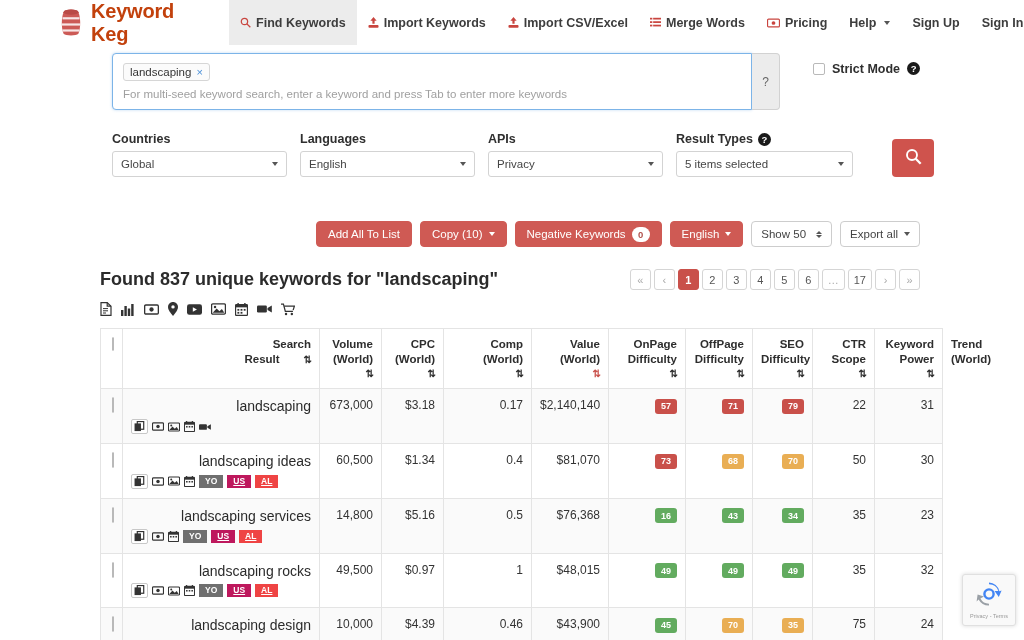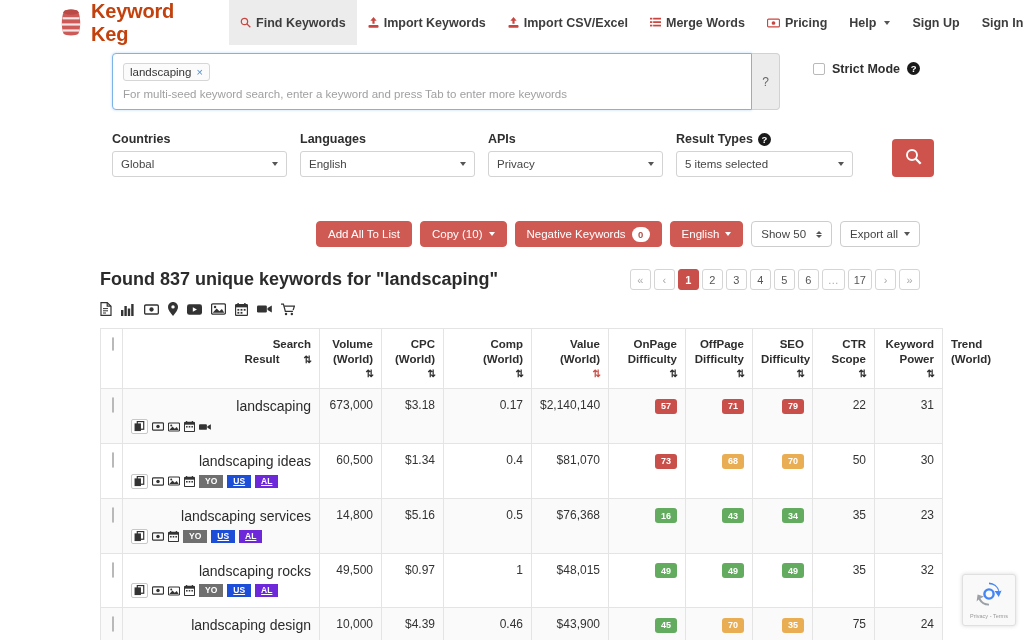--- a/index.html
+++ b/index.html
@@ -315,22 +315,22 @@
   .chip {
     border-radius: 0;
     color: #fff;
     font-size: 8.5px;
     font-weight: bold;
     padding: 1px 6px;
     line-height: 11px;
     display: inline-flex; align-items: center;
   }
   .chip.yo { background: #6f6f6f; }
-  .chip.us { background: #1d4ed8; text-decoration: underline; }
-  .chip.al { background: #6d28d9; text-decoration: underline; }
+  .chip.us { background: #be185d; text-decoration: underline; }
+  .chip.al { background: #ef4444; text-decoration: underline; }
 
   .score {
     display: inline-flex; align-items: center; justify-content: center;
     min-width: 22px; height: 15px;
     border-radius: 3px;
     color: #fff;
     font-size: 9px;
     font-weight: bold;
     padding: 0 4px;
   }

